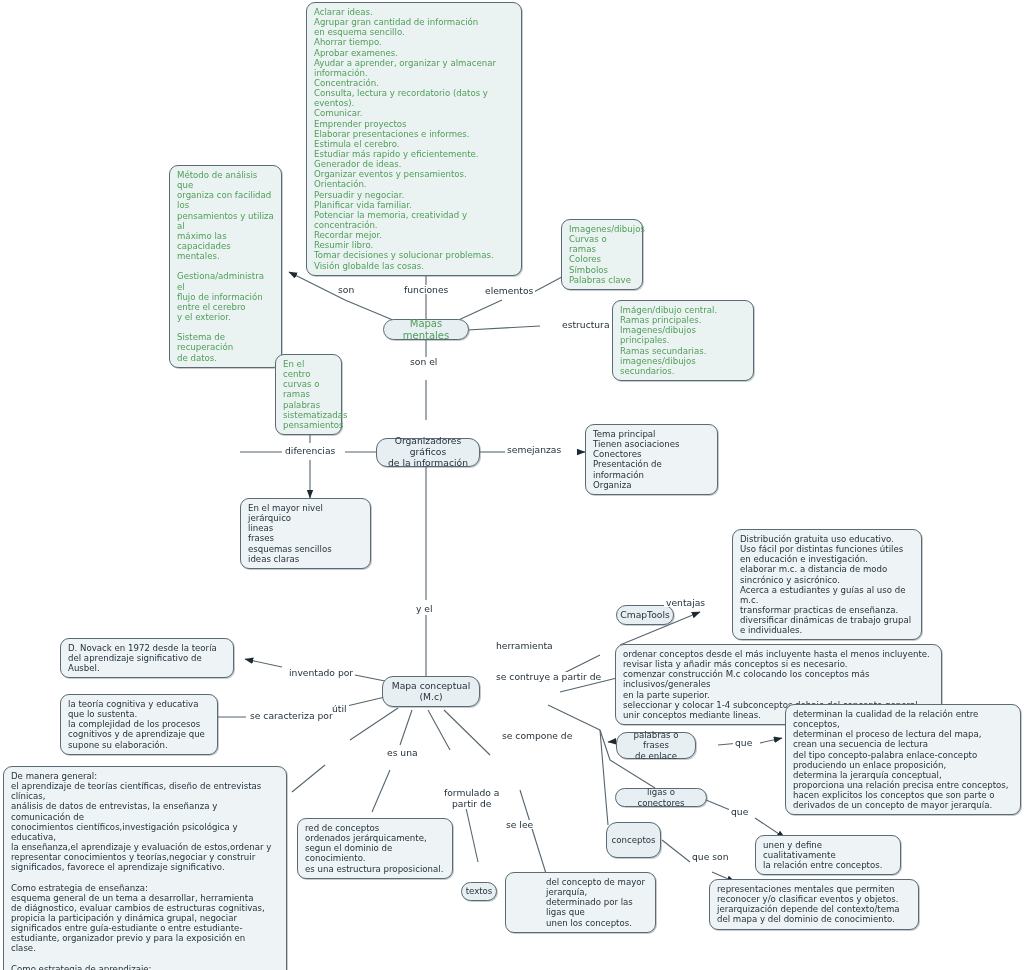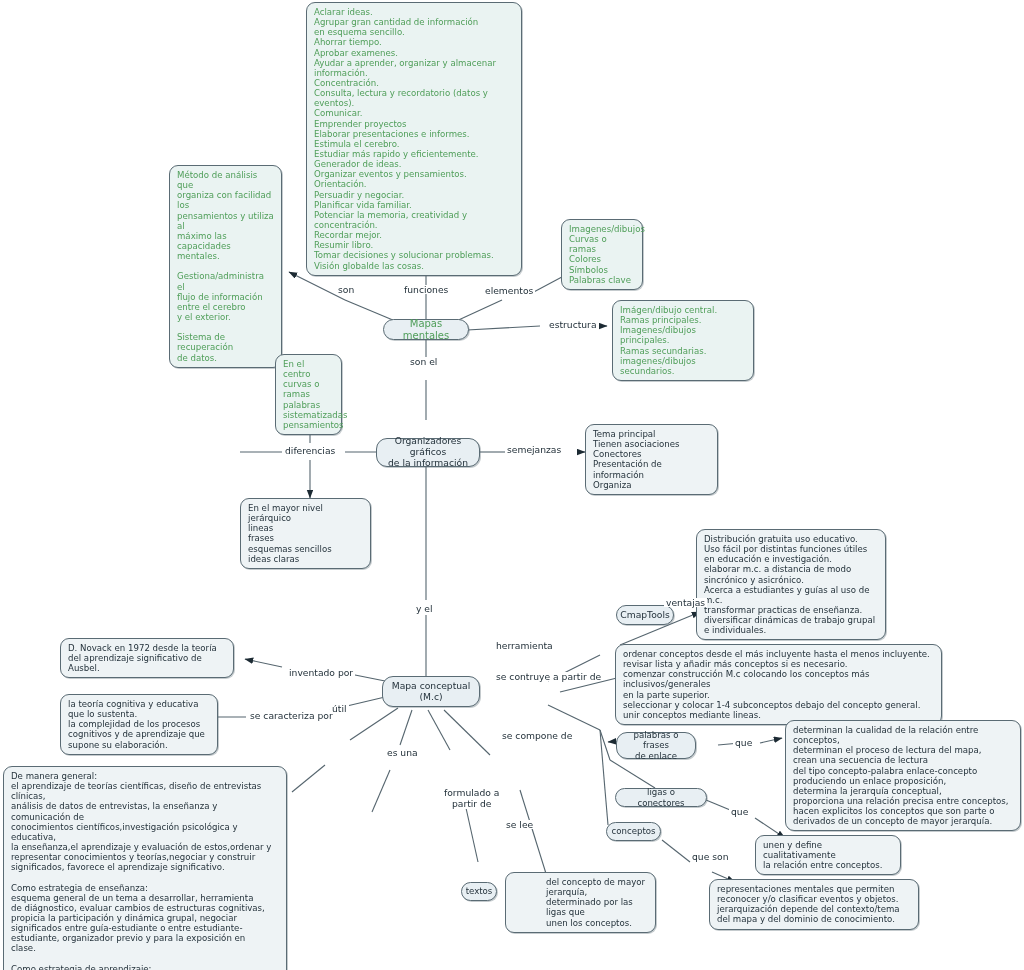--- a/index.html
+++ b/index.html
@@ -175,21 +175,21 @@
 frases
 esquemas sencillos
 ideas claras</div>
 
   <div class="node dark fs85" style="left:585px;top:424px;width:133px;">Tema principal
 Tienen asociaciones
 Conectores
 Presentación de información
 Organiza</div>
 
-  <div class="node dark fs85" style="left:696px;top:529px;width:190px;">Distribución gratuita uso educativo.
+  <div class="node dark fs85" style="left:732px;top:529px;width:190px;">Distribución gratuita uso educativo.
 Uso fácil por distintas funciones útiles
 en educación e investigación.
 elaborar m.c. a distancia de modo
 sincrónico y asicrónico.
 Acerca a estudiantes y guías al uso de m.c.
 transformar practicas de enseñanza.
 diversificar dinámicas de trabajo grupal
 e individuales.</div>
 
   <div class="node dark fs85" style="left:615px;top:644px;width:327px;">ordenar conceptos desde el más incluyente hasta el menos incluyente.
@@ -221,26 +221,30 @@
 de diágnostico, evaluar cambios de estructuras cognitivas,
 propicia la participación y dinámica grupal, negociar
 significados entre guía-estudiante o entre estudiante-
 estudiante, organizador previo y para la exposición en
 clase.
 
 Como estrategia de aprendizaje:
 ayuda a pensar y a entender las estructuras proposicionales
 de una teoría o conocimiento científico, método de estudio.</div>
 
+  <div class="node dark fs85" style="left:297px;top:818px;width:156px;">red de conceptos
+ordenados jerárquicamente,
+segun el dominio de conocimiento.
+es una estructura proposicional.</div>
 
   <div class="node dark fs85" style="left:505px;top:872px;width:151px;padding-left:40px;">del concepto de mayor jerarquía,
 determinado por las ligas que
 unen los conceptos.</div>
 
-  <div class="node dark fs85" style="left:785px;top:720px;width:236px;">determinan la cualidad de la relación entre conceptos,
+  <div class="node dark fs85" style="left:785px;top:704px;width:236px;">determinan la cualidad de la relación entre conceptos,
 determinan el proceso de lectura del mapa,
 crean una secuencia de lectura
 del tipo concepto-palabra enlace-concepto
 produciendo un enlace proposición,
 determina la jerarquía conceptual,
 proporciona una relación precisa entre conceptos,
 hacen explicitos los conceptos que son parte o
 derivados de un concepto de mayor jerarquía.</div>
 
   <div class="node dark fs85" style="left:755px;top:835px;width:146px;">unen y define cualitativamente
@@ -259,28 +263,28 @@
   <div class="node concept dark fs9" style="left:382px;top:676px;width:98px;height:31px;">Mapa conceptual
 (M.c)</div>
 
   <div class="node concept dark fs9" style="left:604px;top:605px;width:58px;height:20px;margin-left:12px;">CmapTools</div>
 
   <div class="node concept dark fs85" style="left:616px;top:732px;width:80px;height:27px;">palabras o frases
 de enlace</div>
 
   <div class="node concept dark fs85" style="left:615px;top:788px;width:92px;height:19px;">ligas o conectores</div>
 
-  <div class="node concept dark fs85" style="left:606px;top:822px;width:55px;height:19px;">conceptos</div>
+  <div class="node concept dark fs85" style="left:606px;top:822px;width:55px;height:36px;">conceptos</div>
 
   <div class="node concept dark fs85" style="left:461px;top:862px;width:36px;height:19px;margin-top:20px;">textos</div>
 
   <div class="linklabel" style="left:336px;top:285px;">son</div>
   <div class="linklabel" style="left:402px;top:285px;">funciones</div>
   <div class="linklabel" style="left:483px;top:286px;">elementos</div>
-  <div class="linklabel" style="left:547px;top:320px;">estructura</div>
+  <div class="linklabel" style="left:560px;top:320px;">estructura</div>
   <div class="linklabel" style="left:408px;top:357px;">son el</div>
   <div class="linklabel" style="left:283px;top:446px;">diferencias</div>
   <div class="linklabel" style="left:505px;top:445px;">semejanzas</div>
   <div class="linklabel" style="left:414px;top:604px;">y el</div>
   <div class="linklabel" style="left:664px;top:598px;">ventajas</div>
   <div class="linklabel" style="left:494px;top:641px;">herramienta</div>
   <div class="linklabel" style="left:494px;top:672px;">se contruye a partir de</div>
   <div class="linklabel" style="left:287px;top:668px;">inventado por</div>
   <div class="linklabel" style="left:248px;top:711px;">se caracteriza por</div>
   <div class="linklabel" style="left:330px;top:704px;">útil</div>

